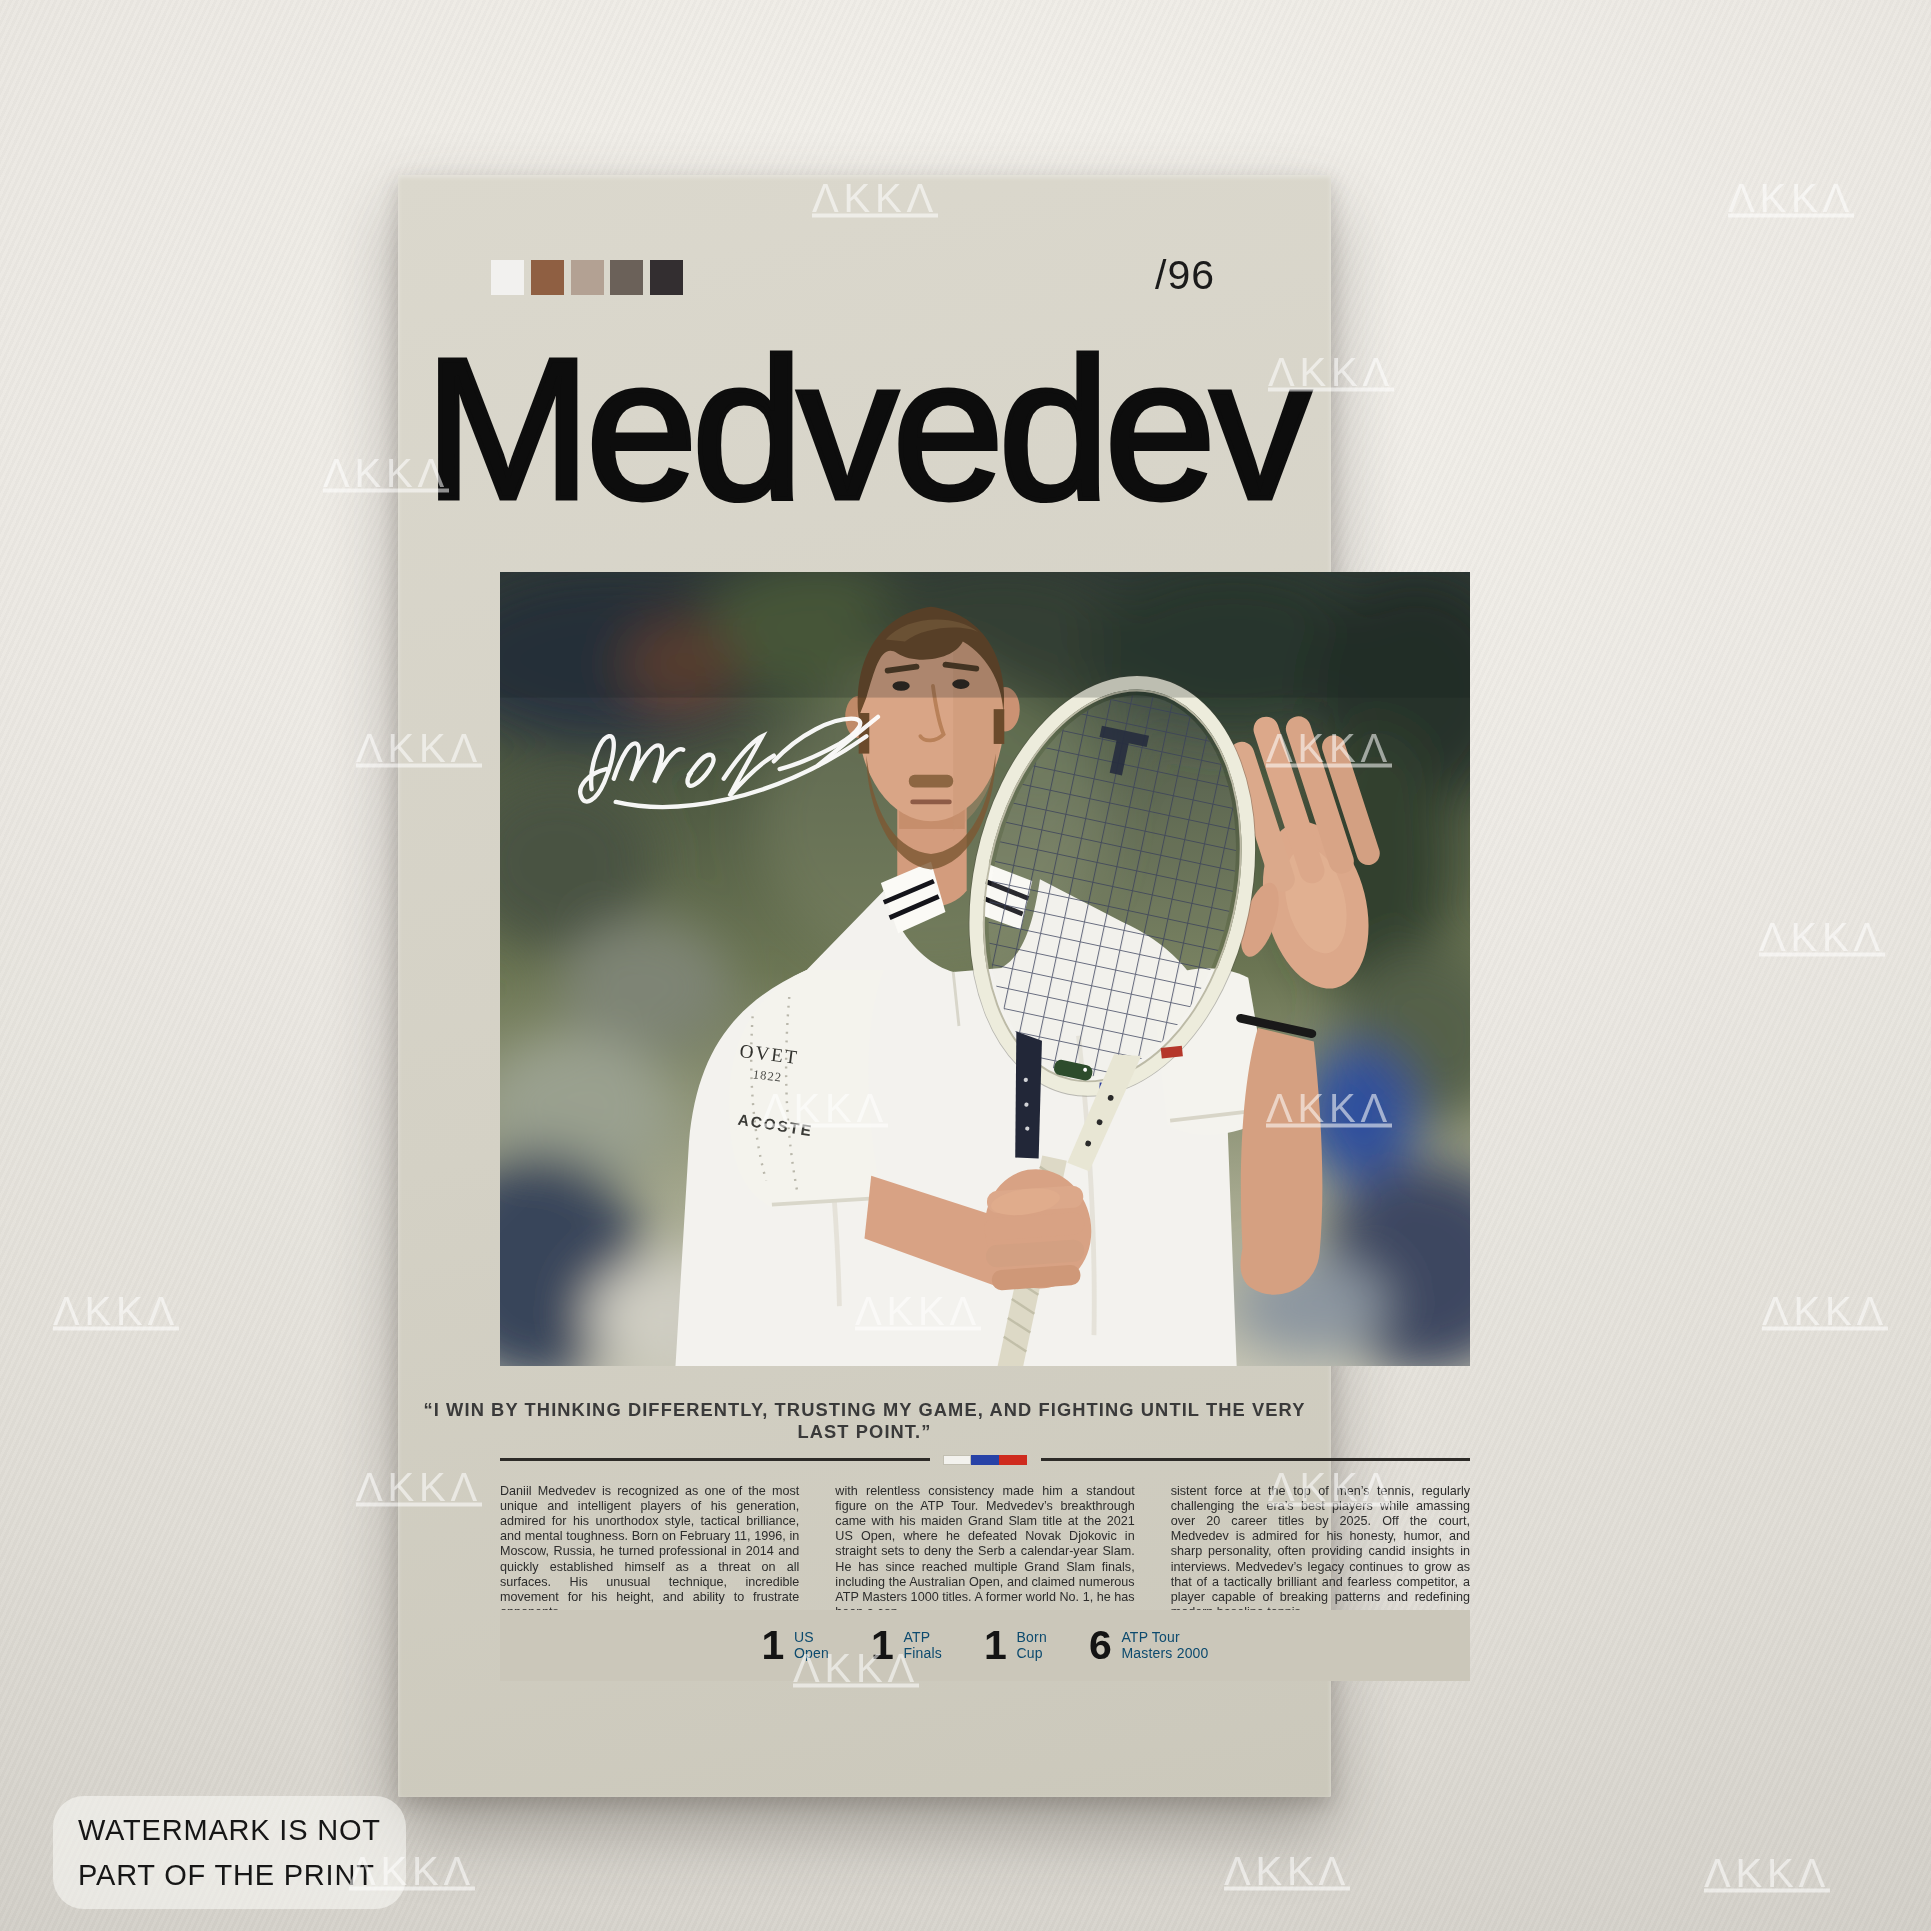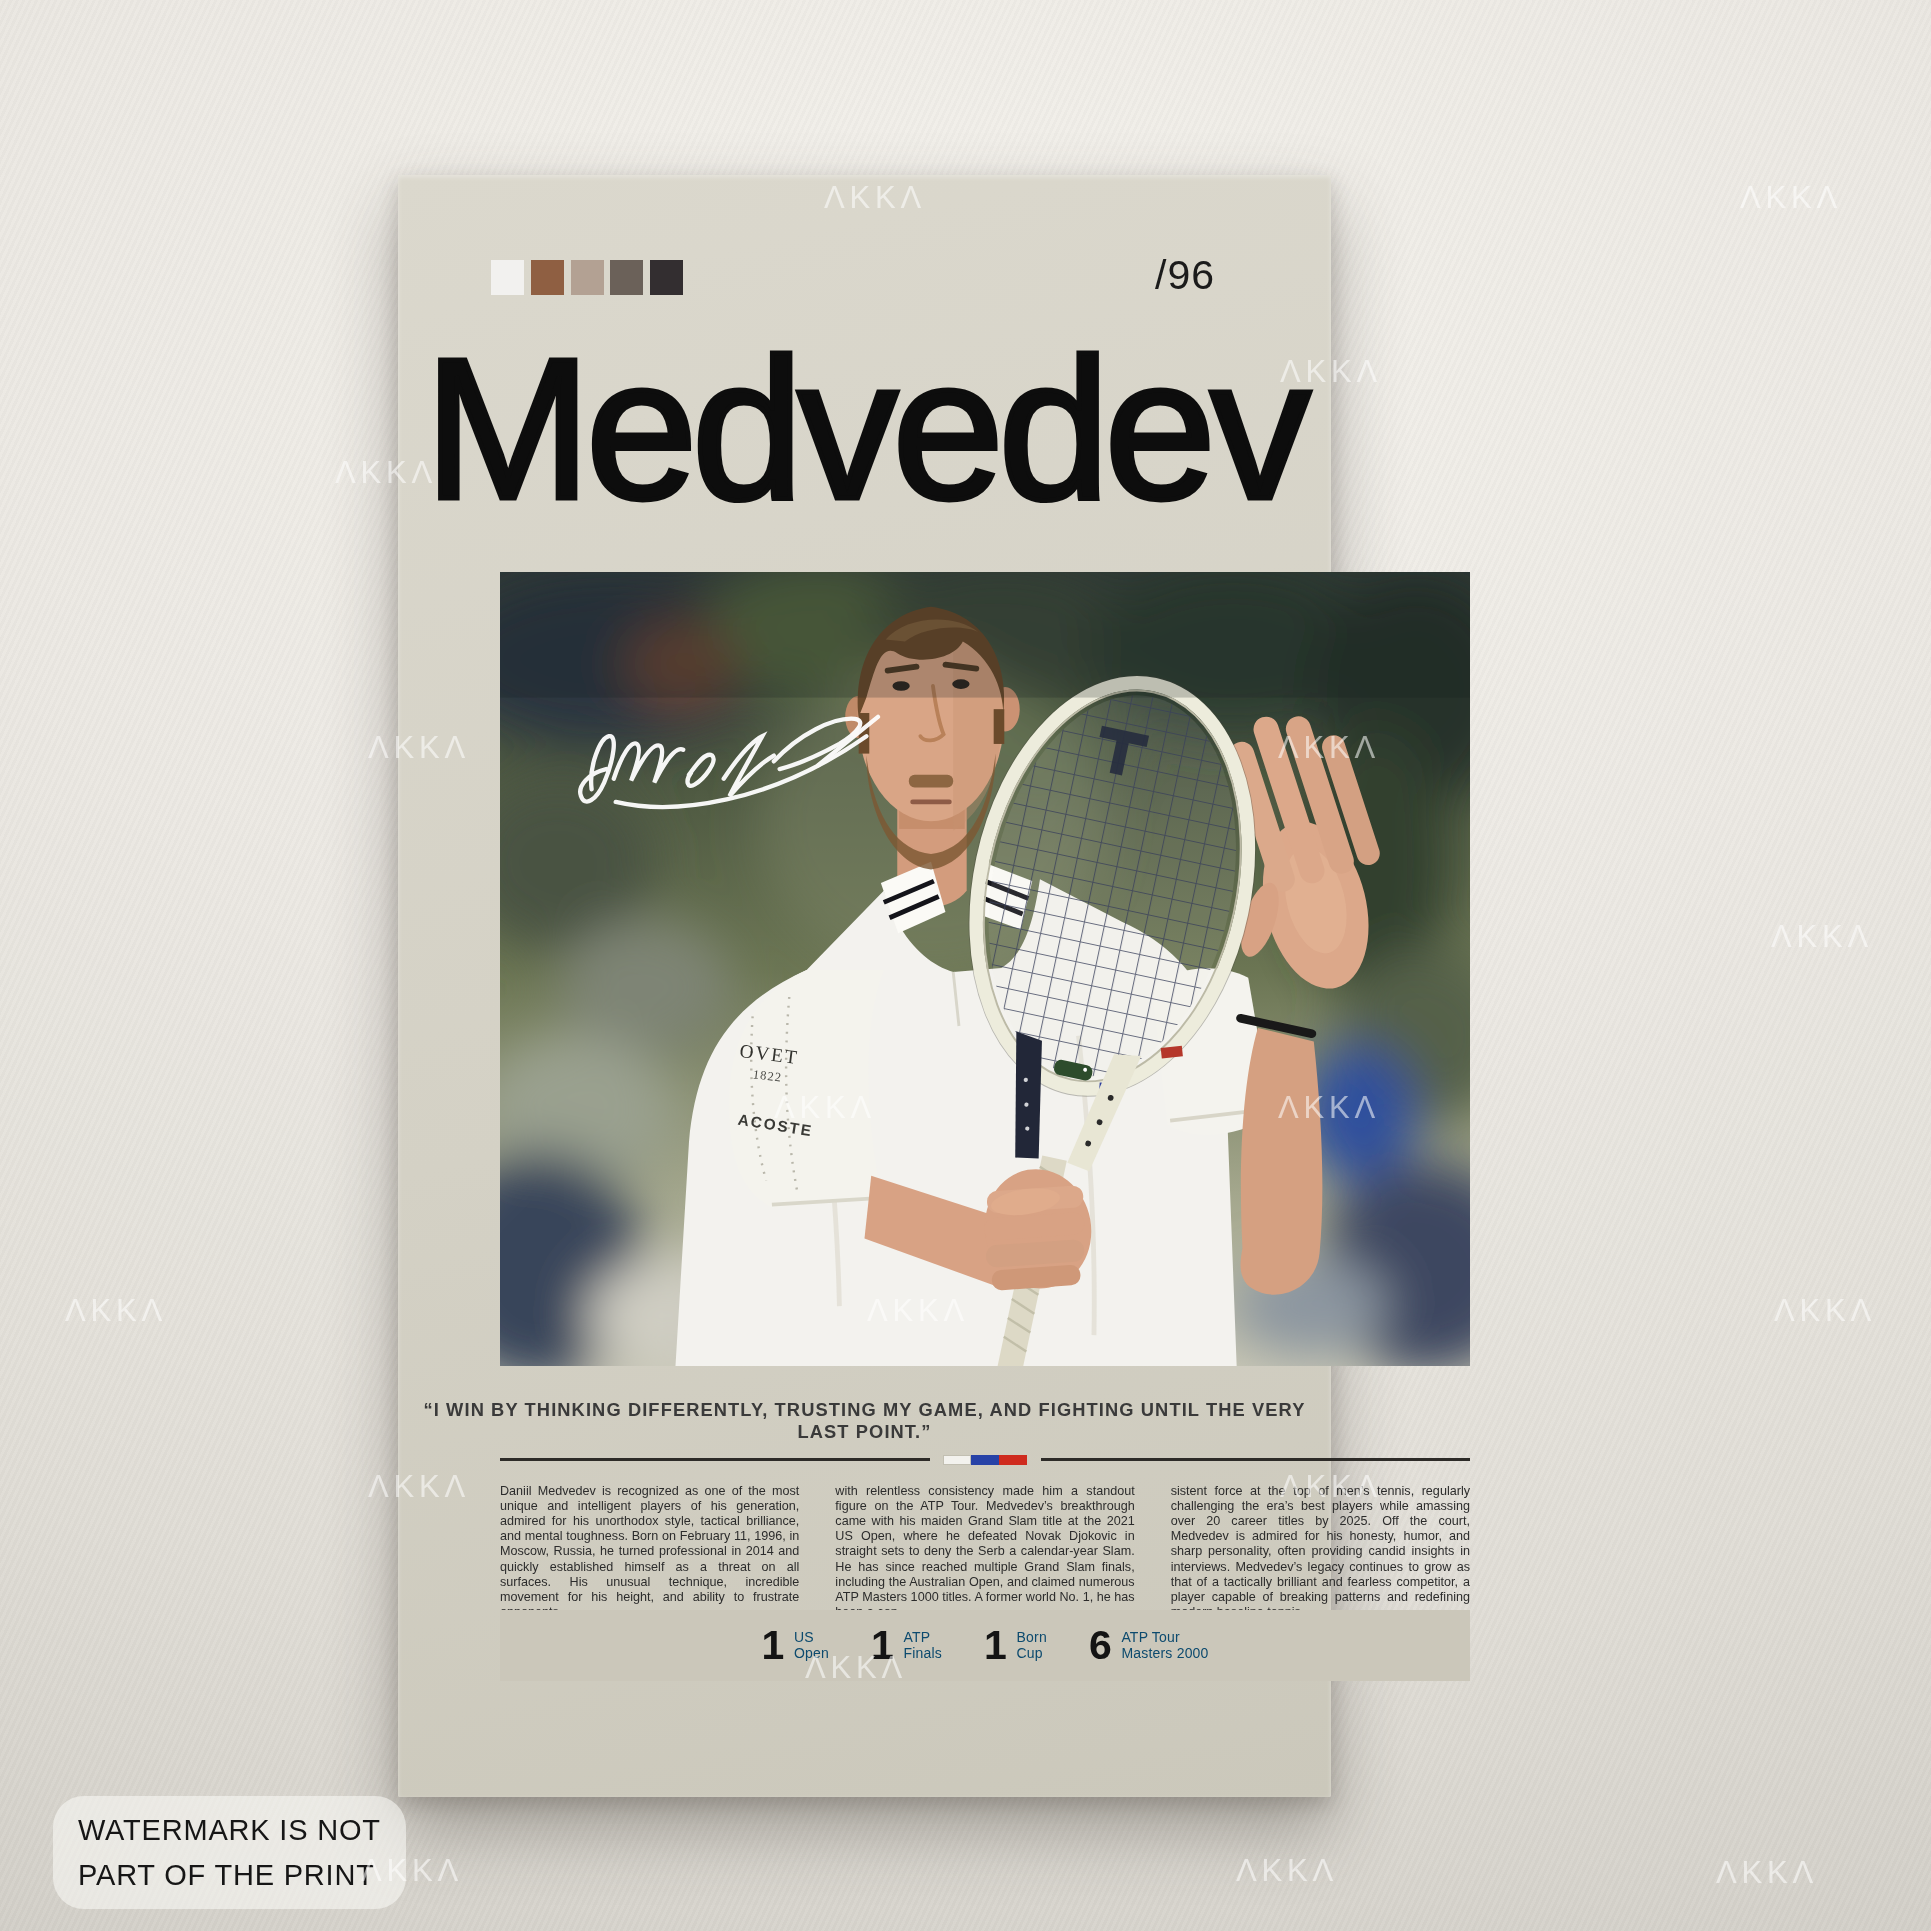--- a/index.html
+++ b/index.html
@@ -44,22 +44,22 @@
   }
   .stat{display:flex;align-items:center;gap:9.7px;}
   .stat-value{font-size:41px;font-weight:bold;color:#141414;line-height:1;}
   .stat-label{font-size:14px;color:#0c4a6e;white-space:pre-line;line-height:1.1;letter-spacing:0.2px;}
   .disclaimer{
     position:absolute;left:53px;top:1796px;background:rgba(252,251,248,.55);
     padding:11.6px 25px;font-size:29px;letter-spacing:0.8px;color:#161616;line-height:1.55;border-radius:31px;
   }
   .wm{
     position:absolute;transform:translate(-50%,-50%);
-    font-size:31px;letter-spacing:4.8px;color:rgba(255,255,255,.55);
-    font-weight:400;white-space:nowrap;pointer-events:none;
+    font-size:40px;letter-spacing:4.8px;color:rgba(255,255,255,.55);
+    font-weight:400;white-space:nowrap;pointer-events:none;text-decoration:underline;
   }
 </style>
 </head>
 <body>
 
 <div class="scene">
 
   <div class="poster">
 
     <div class="swatches">

